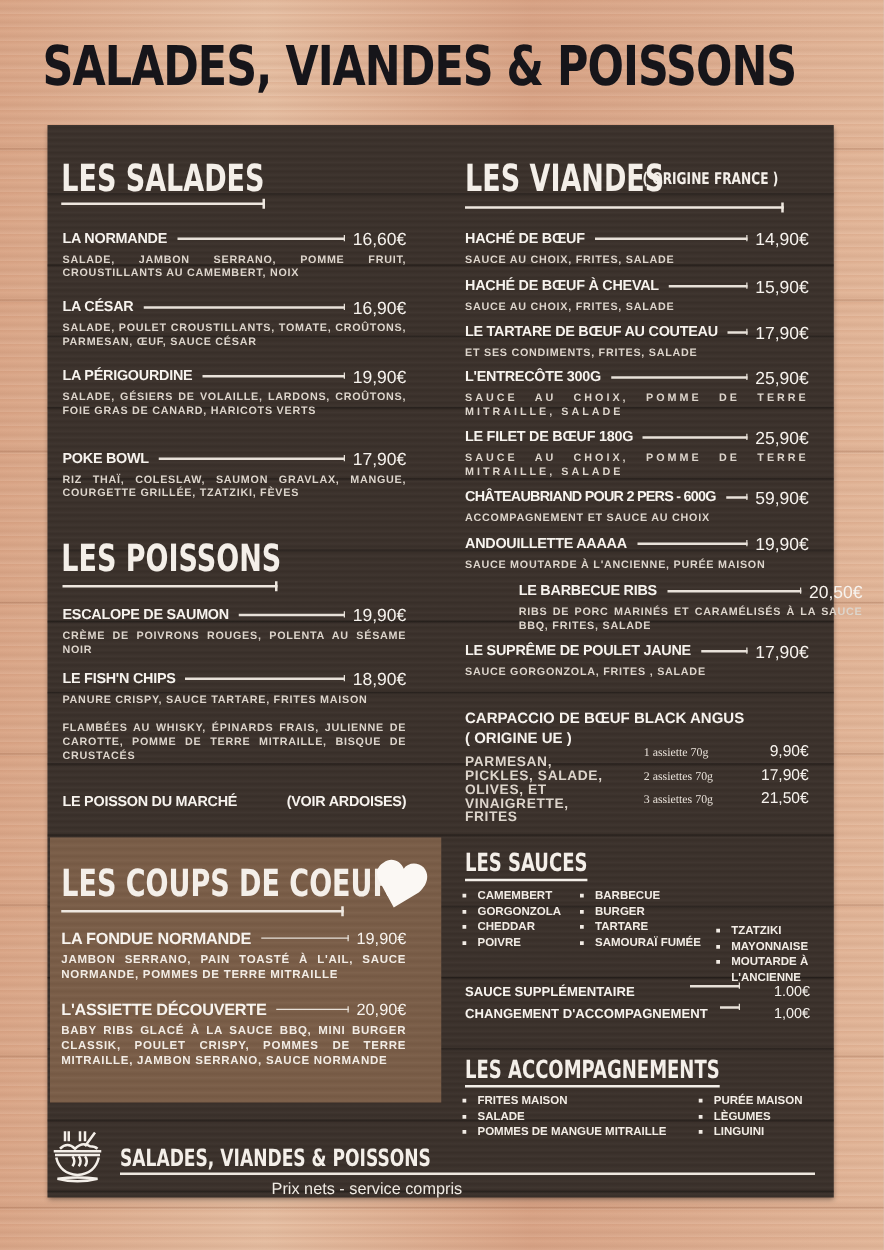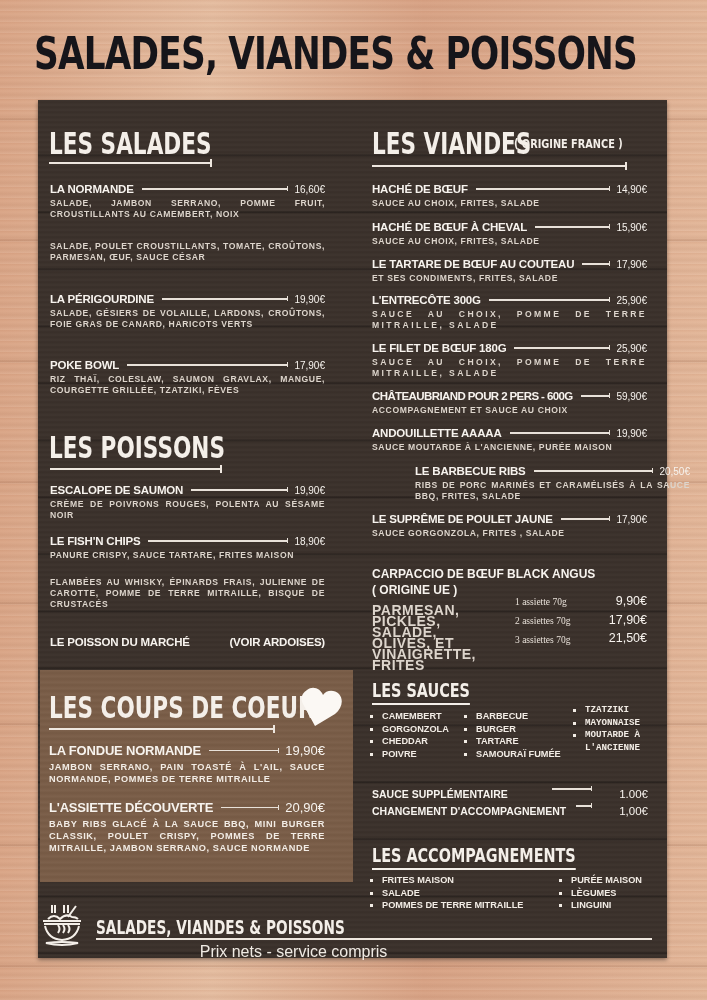--- a/index.html
+++ b/index.html
@@ -56,21 +56,21 @@
     display: flex; align-items: center; white-space: nowrap;
   }
   .item-name {
     font-weight: bold; color: #f7f3ee; font-size: 11.5px; letter-spacing: -0.2px;
   }
   .item-line {
     flex: 1; height: 1.5px; background: #e8e1d9; margin: 0 6px 0 8px; position: relative;
   }
   .item-line::after { content: ""; position: absolute; right: 0; top: -2px; width: 1.5px; height: 5px; background: #e8e1d9; }
   .item-price {
-    color: #f7f3ee; font-size: 10px; font-weight: normal;
+    color: #f7f3ee; font-size: 14px; font-weight: normal;
   }
   .item-desc {
     color: #ddd5cc; font-size: 8.6px; font-weight: bold; letter-spacing: 0.6px;
     text-align: justify; line-height: 11px; margin-top: 3px; text-transform: uppercase;
   }
   .coeur-box .item-name { font-size: 13px; }
   .coeur-box .item-price { font-size: 13px; }
   .coeur-box .item-desc { font-size: 9.2px; line-height: 12px; color: #f2ece5; }
   .underline-title {
     position: absolute; font-family: "DejaVu Sans", sans-serif; font-weight: bold;
@@ -80,35 +80,35 @@
   }
   .bullets { position: absolute; list-style: none; }
   .bullets li {
     color: #f2ece5; font-size: 9.2px; font-weight: bold; line-height: 12.5px; white-space: nowrap;
     padding-left: 13px; position: relative;
   }
   .bullets li::before {
     content: ""; position: absolute; left: 1px; top: 5px; width: 3px; height: 3px; background: #f2ece5;
   }
   .carp-name { position: absolute; color: #f7f3ee; font-weight: bold; font-size: 12px; line-height: 16px; }
-  .carp-desc { position: absolute; color: #ddd5cc; font-weight: bold; font-size: 14px; line-height: 11px; letter-spacing: 0.5px; }
+  .carp-desc { position: absolute; color: #ddd5cc; font-weight: bold; font-size: 11px; line-height: 11px; letter-spacing: 0.5px; }
   .carp-opt { position: absolute; left: 515px; width: 132px; display: flex; justify-content: space-between; align-items: baseline; }
   .carp-opt .lbl { font-family: "Liberation Serif", serif; color: #e8e1d9; font-size: 9.5px; }
   .carp-opt .pr { color: #f7f3ee; font-size: 12.5px; }
   .extra { position: absolute; left: 372px; width: 276px; display: flex; align-items: flex-start; white-space: nowrap; }
   .extra .nm { color: #f7f3ee; font-weight: bold; font-size: 10.5px; }
   .extra .ln { flex: 1; height: 1.5px; background: #e8e1d9; margin: 0 0 0 14px; position: relative; }
   .extra .ln::after { content: ""; position: absolute; right: 0; top: -2px; width: 1.5px; height: 5px; background: #e8e1d9; }
   .extra .pr { color: #f7f3ee; font-size: 11.5px; width: 56px; text-align: right; }
   .footer-title {
     position: absolute; left: 96px; top: 916px; font-family: "DejaVu Sans", sans-serif; font-weight: bold;
     color: #f4efe9; font-size: 19px; white-space: nowrap; transform: scaleX(0.72); transform-origin: left top;
   }
   .footer-rule { position: absolute; left: 96px; top: 938px; width: 556px; height: 2px; background: #eee7df; }
-  .footer-note { position: absolute; left: 0; width: 587px; top: 943px; text-align: center; color: #f0ebe4; font-size: 16px; }
+  .footer-note { position: absolute; left: 0; width: 587px; top: 943px; text-align: center; color: #f0ebe4; font-size: 13px; }
   .bowl-icon { position: absolute; left: 40px; top: 903px; width: 44px; height: 44px; }
   .heart-icon { position: absolute; left: 299px; top: 686px; width: 45px; height: 42px; }
 </style>
 </head>
 <body>
 
 <div class="main-title">SALADES, VIANDES &amp; POISSONS</div>
 
 <div class="board"></div>
 
@@ -117,20 +117,25 @@
 
 <div class="item" style="left:50px; top:183px; width:275px;">
   <div class="item-row">
       <span class="item-name">LA NORMANDE</span>
       <span class="item-line"></span>
       <span class="item-price">16,60€</span>
     </div>
   <div class="item-desc">SALADE, JAMBON SERRANO, POMME FRUIT, CROUSTILLANTS AU CAMEMBERT, NOIX</div>
 </div>
 <div class="item" style="left:50px; top:238px; width:275px;">
+  <div class="item-row">
+      <span class="item-name">LA CÉSAR</span>
+      <span class="item-line"></span>
+      <span class="item-price">16,90€</span>
+    </div>
   <div class="item-desc">SALADE, POULET CROUSTILLANTS, TOMATE, CROÛTONS, PARMESAN, ŒUF, SAUCE CÉSAR</div>
 </div>
 <div class="item" style="left:50px; top:293px; width:275px;">
   <div class="item-row">
       <span class="item-name">LA PÉRIGOURDINE</span>
       <span class="item-line"></span>
       <span class="item-price">19,90€</span>
     </div>
   <div class="item-desc">SALADE, GÉSIERS DE VOLAILLE, LARDONS, CROÛTONS, FOIE GRAS DE CANARD, HARICOTS VERTS</div>
 </div>
@@ -295,21 +300,21 @@
   <li>GORGONZOLA</li>
   <li>CHEDDAR</li>
   <li>POIVRE</li>
 </ul>
 <ul class="bullets" style="left:463px; top:710px;">
   <li>BARBECUE</li>
   <li>BURGER</li>
   <li>TARTARE</li>
   <li>SAMOURAÏ FUMÉE</li>
 </ul>
-<ul class="bullets" style="left:572px; top:704px;font-family:Liberation Mono, monospace;">
+<ul class="bullets" style="left:572px; top:738px;">
   <li>TZATZIKI</li>
   <li>MAYONNAISE</li>
   <li>MOUTARDE À</li>
   <li style="padding-left:13px;" class="nobullet">L'ANCIENNE</li>
 </ul>
 
 <div class="extra" style="top:788px;">
   <span class="nm">SAUCE SUPPLÉMENTAIRE</span>
   <span class="ln" style="margin-left:44px;"></span>
   <span class="pr">1.00€</span>
@@ -317,21 +322,21 @@
 <div class="extra" style="top:805px;">
   <span class="nm">CHANGEMENT D'ACCOMPAGNEMENT</span>
   <span class="ln" style="margin-left:10px;"></span>
   <span class="pr">1,00€</span>
 </div>
 
 <div class="underline-title" style="left:372px; top:843px;">LES ACCOMPAGNEMENTS</div>
 <ul class="bullets" style="left:369px; top:874px;">
   <li>FRITES MAISON</li>
   <li>SALADE</li>
-  <li>POMMES DE TERRE MITRAILLE</li>
+  <li>POMMES DE MANGUE MITRAILLE</li>
 </ul>
 <ul class="bullets" style="left:558px; top:874px;">
   <li>PURÉE MAISON</li>
   <li>LÈGUMES</li>
   <li>LINGUINI</li>
 </ul>
 
 <svg class="bowl-icon" viewBox="0 0 44 44" fill="none" stroke="#f4efe9" stroke-width="2">
   <path d="M12 2 v8 M15 2 v8 M24 2 v8 M28 2 v8 M36 3 L28 14"></path>
   <path d="M8 16 q6 -6 12 0 q6 -6 12 -2 q4 0 6 2"></path>

